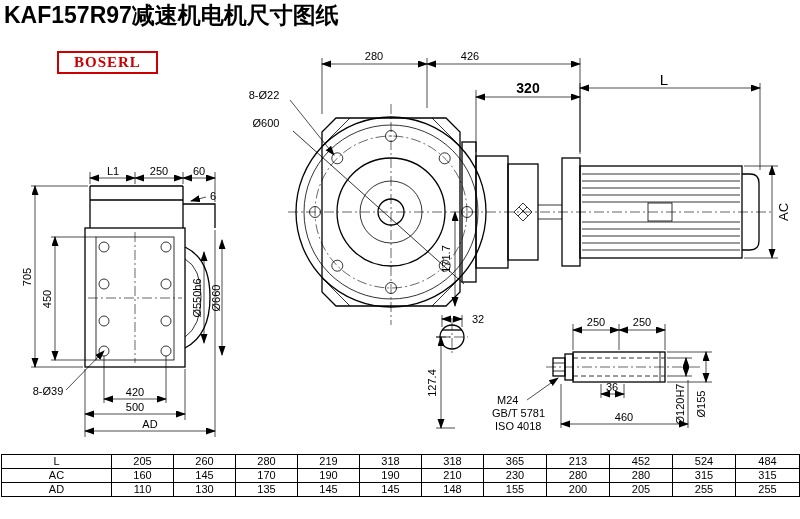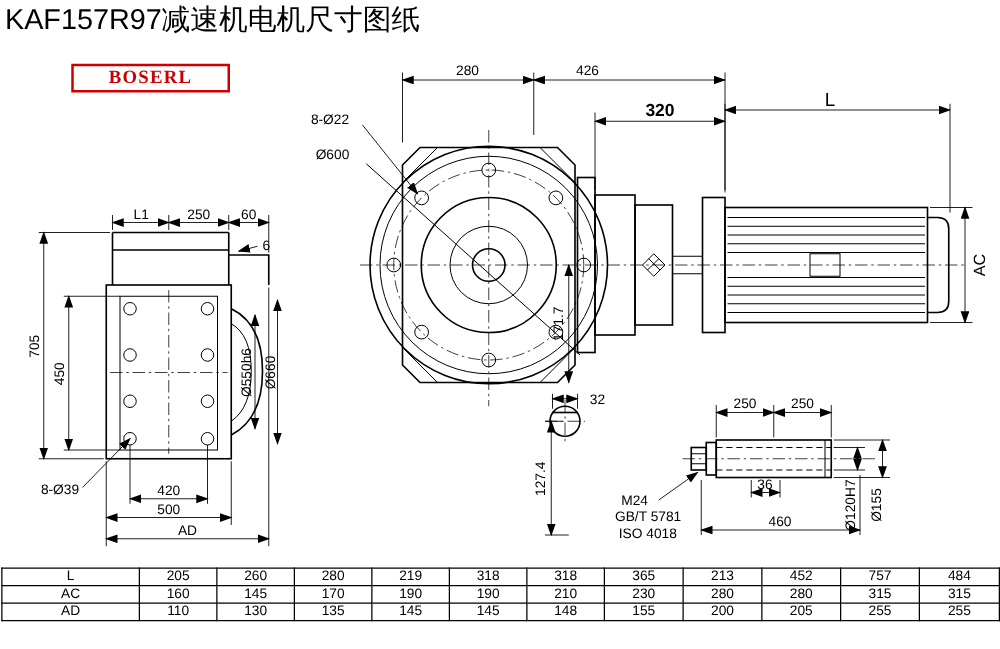--- a/index.html
+++ b/index.html
@@ -1,21 +1,21 @@
 <!DOCTYPE html>
 <html><head>
 <meta charset="utf-8">
 <style>
   html,body{margin:0;padding:0}
   body{width:800px;height:519px;background:#fff;overflow:hidden;position:relative;
        font-family:"Liberation Sans",sans-serif;color:#000}
-  .title{position:absolute;left:4px;top:0px;font-size:23px;font-weight:normal;white-space:nowrap}
+  .title{position:absolute;left:4px;top:0px;font-size:23px;font-weight:bold;white-space:nowrap}
   .logo{position:absolute;left:57px;top:51px;border:2px solid #c00;color:#c00;
         font-family:"Liberation Serif",serif;font-weight:bold;font-size:15px;
-        padding:1px 28px;letter-spacing:1px;background:#fff}
+        padding:1px 15px;letter-spacing:1px;background:#fff}
   svg{position:absolute;left:0;top:0}
   
   .o{stroke:#000;stroke-width:1.3;fill:none}
   .t{stroke:#000;stroke-width:.8;fill:none}
   .dim{stroke:#000;stroke-width:.7;fill:none}
   .cl{stroke:#000;stroke-width:.6;fill:none;stroke-dasharray:10 3 2 3}
   .hid{stroke:#000;stroke-width:.8;fill:none;stroke-dasharray:5 3}
   .d{font-family:"Liberation Sans",sans-serif;font-size:11px;fill:#000;text-anchor:middle}
   .ds{text-anchor:start}
   .b{font-weight:bold;font-size:14px}
@@ -213,21 +213,21 @@
     <td>L</td>
     <td>205</td>
     <td>260</td>
     <td>280</td>
     <td>219</td>
     <td>318</td>
     <td>318</td>
     <td>365</td>
     <td>213</td>
     <td>452</td>
-    <td>757</td>
+    <td>524</td>
     <td>484</td>
   </tr>
   <tr>
     <td>AC</td>
     <td>160</td>
     <td>145</td>
     <td>170</td>
     <td>190</td>
     <td>190</td>
     <td>210</td>

